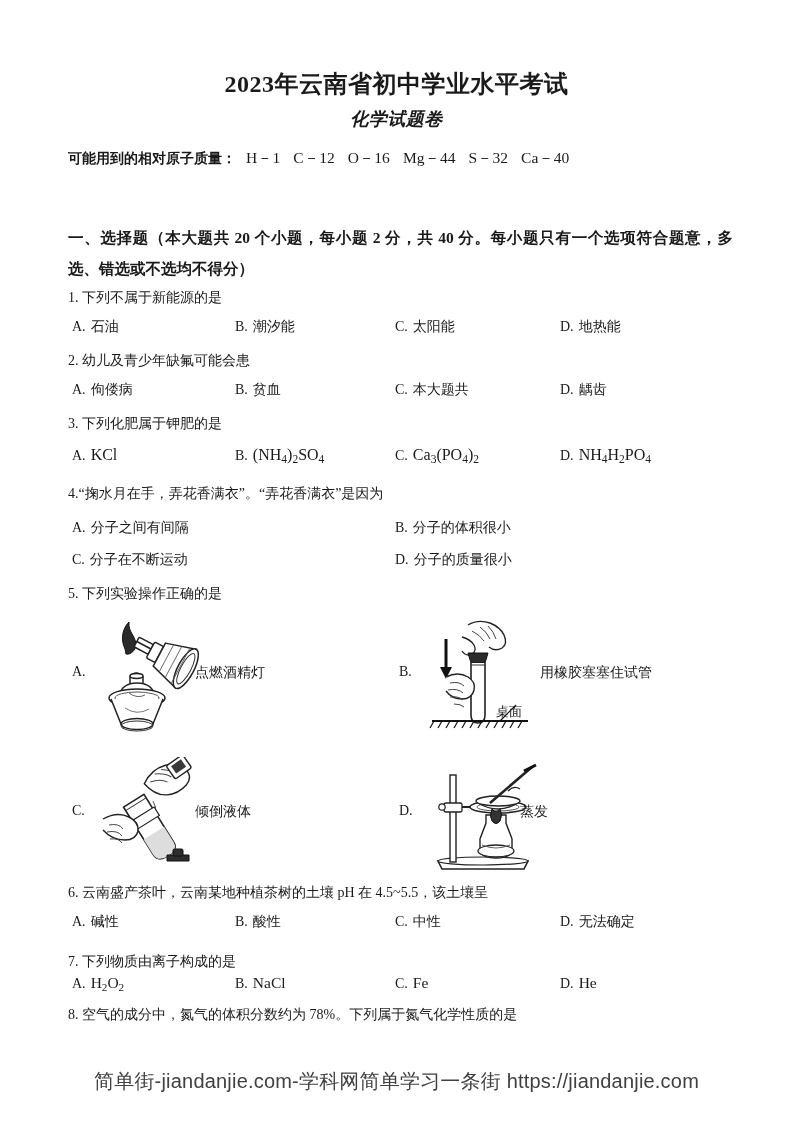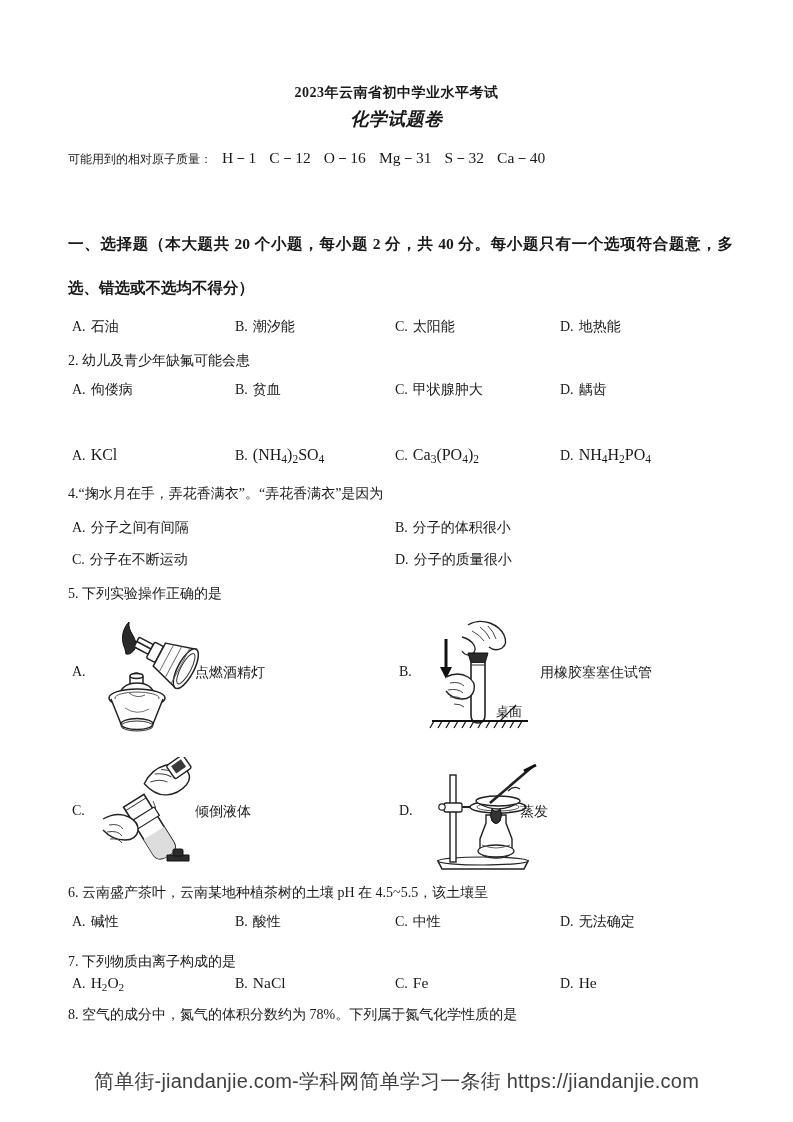--- a/index.html
+++ b/index.html
@@ -18,24 +18,24 @@
   }
   .page {
     position: absolute;
     inset: 0;
     padding: 0;
   }
 
   
   .doc-title {
     text-align: center;
-    font-size: 14px;
+    font-size: 24px;
     font-weight: bold;
     letter-spacing: 0.5px;
-    margin: 16px;
+    margin: 0;
     position: absolute;
     left: 0; right: 0;
     top: 68px;
   }
   .doc-subtitle {
     text-align: center;
     font-size: 18px;
     font-weight: bold;
     letter-spacing: 0.5px;
     position: absolute;
@@ -44,22 +44,22 @@
     font-style: italic;
   }
   .atomic-line {
     position: absolute;
     left: 68px;
     top: 148px;
     font-size: 14.5px;
     white-space: nowrap;
   }
   .atomic-label {
-    font-weight: normal;
-    font-size: 12px;
+    font-weight: bold;
+    font-size: 14px;
   }
   .atomic-values {
     font-family: "Liberation Serif", serif;
     font-size: 15.5px;
     margin-left: 6px;
   }
   .atomic-values span { margin-right: 13px; }
 
   .section-title {
     position: absolute;
@@ -70,21 +70,21 @@
     font-weight: bold;
   }
 
   .big-instructions {
     position: absolute;
     left: 68px;
     right: 60px;
     top: 222px;
     font-size: 15.5px;
     font-weight: bold;
-    line-height: 44px;
+    line-height: 31px;
     text-align: justify;
   }
 
   
   .q {
     position: absolute;
     left: 68px;
     right: 52px;
     font-size: 14px;
     line-height: 20px;
@@ -147,45 +147,53 @@
 </head>
 <body>
 
 <div class="page">
 
   <div class="doc-title">2023年云南省初中学业水平考试</div>
   <div class="doc-subtitle">化学试题卷</div>
 
   <div class="atomic-line">
     <span class="atomic-label">可能用到的相对原子质量：</span><span class="atomic-values">
-      <span>H－1</span><span>C－12</span><span>O－16</span><span>Mg－31</span><span>S－32</span><span>Ca－40</span>
+      <span>H－1</span><span>C－12</span><span>O－16</span><span>Mg－44</span><span>S－32</span><span>Ca－40</span>
     </span>
   </div>
 
 
   <div class="big-instructions">一、选择题（本大题共 20 个小题，每小题 2 分，共 40 分。每小题只有一个选项符合题意，多选、错选或不选均不得分）</div>
 
+  <div class="q" style="top:288px">
+    <span class="q-stem"><span>1.</span>
+      <span>下列不属于新能源的是</span></span>
+  </div>
   <div class="opts" style="top:318px">
     <div class="opt col1"><span class="lt">A.</span><span>石油</span></div>
     <div class="opt col2"><span class="lt">B.</span><span>潮汐能</span></div>
     <div class="opt col3"><span class="lt">C.</span><span>太阳能</span></div>
     <div class="opt col4"><span class="lt">D.</span><span>地热能</span></div>
   </div>
 
   <div class="q" style="top:351px">
     <span class="q-stem"><span>2.</span>
       <span>幼儿及青少年缺氟可能会患</span></span>
   </div>
   <div class="opts" style="top:381px">
     <div class="opt col1"><span class="lt">A.</span><span>佝偻病</span></div>
     <div class="opt col2"><span class="lt">B.</span><span>贫血</span></div>
-    <div class="opt col3"><span class="lt">C.</span><span>甲状腺肿大</span></div>
+    <div class="opt col3"><span class="lt">C.</span><span>本大题共</span></div>
     <div class="opt col4"><span class="lt">D.</span><span>龋齿</span></div>
   </div>
 
+  <div class="q" style="top:414px">
+    <span class="q-stem"><span>3.</span>
+      <span>下列化肥属于钾肥的是</span></span>
+  </div>
   <div class="opts" style="top:446px">
     <div class="opt col1">
       <span class="lt">A.</span><span class="formula formula-big">KCl</span>
     </div>
     <div class="opt col2">
       <span class="lt">B.</span><span class="formula formula-big">(NH<sub>4</sub>)<sub>2</sub>SO<sub>4</sub></span>
     </div>
     <div class="opt col3">
       <span class="lt">C.</span><span class="formula formula-big">Ca<sub>3</sub>(PO<sub>4</sub>)<sub>2</sub></span>
     </div>

